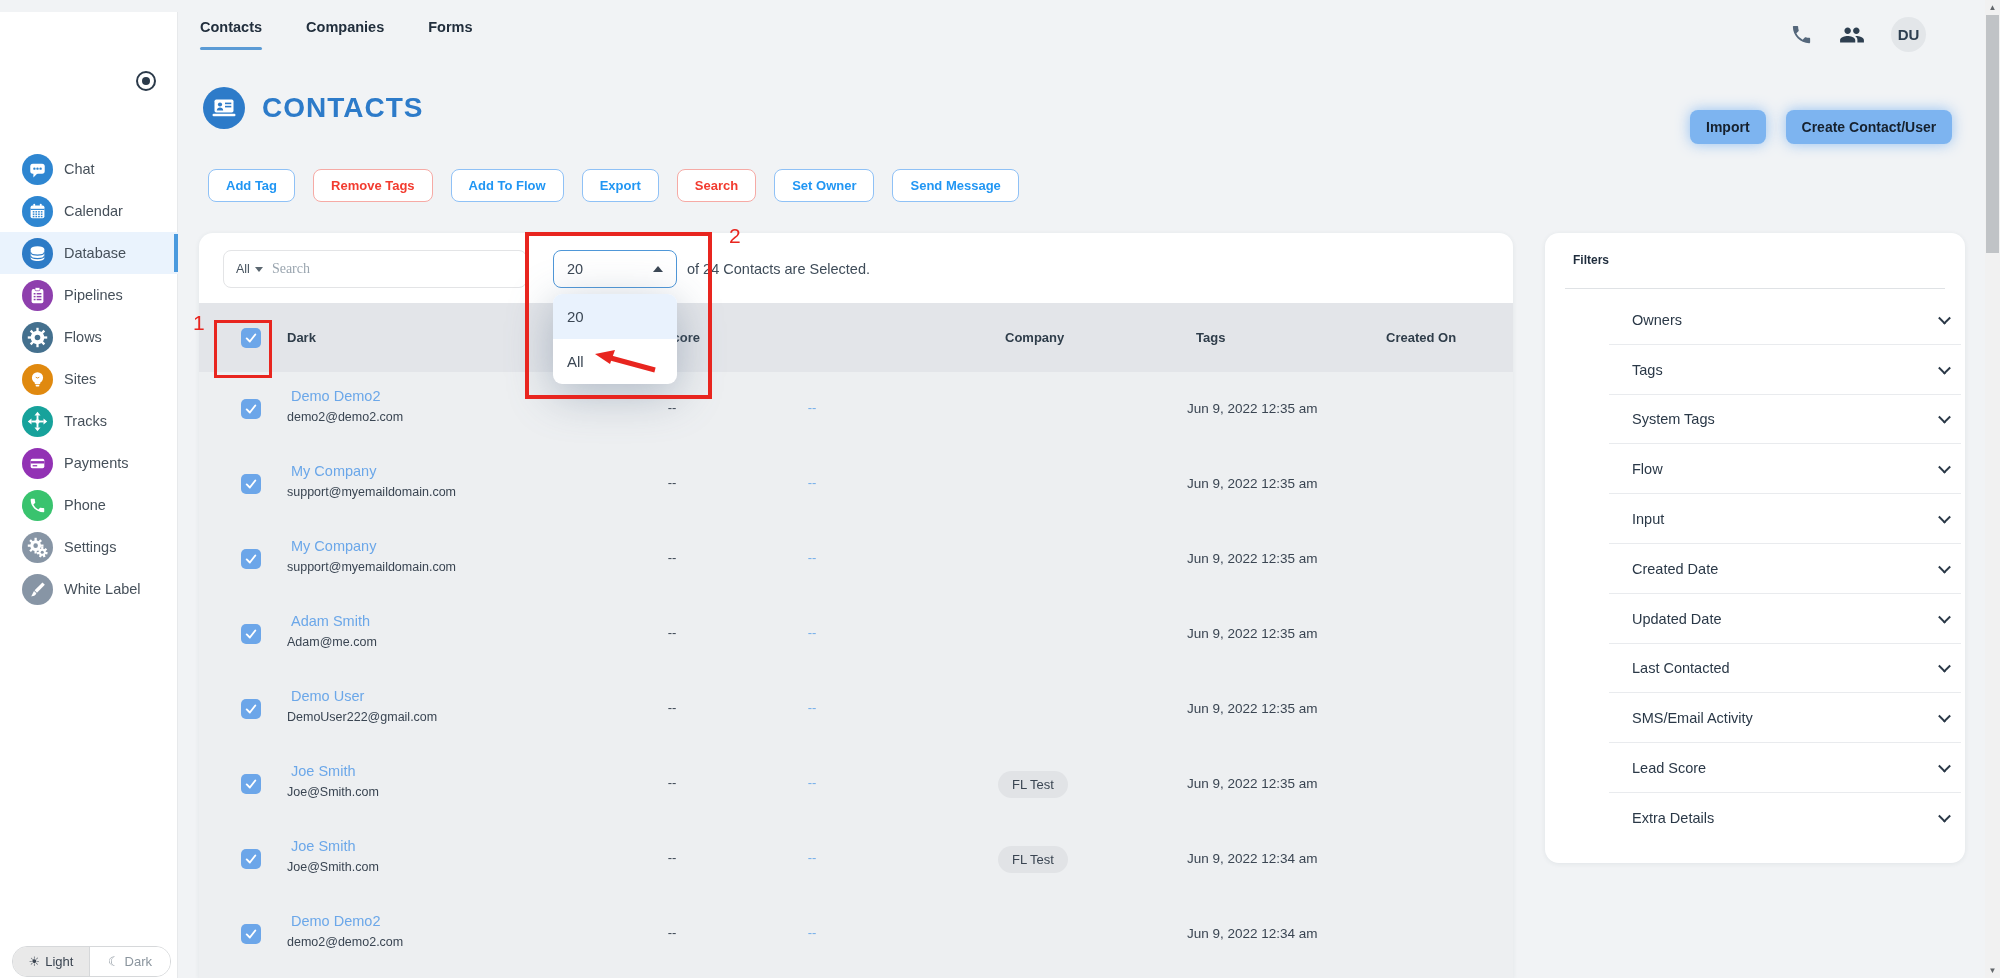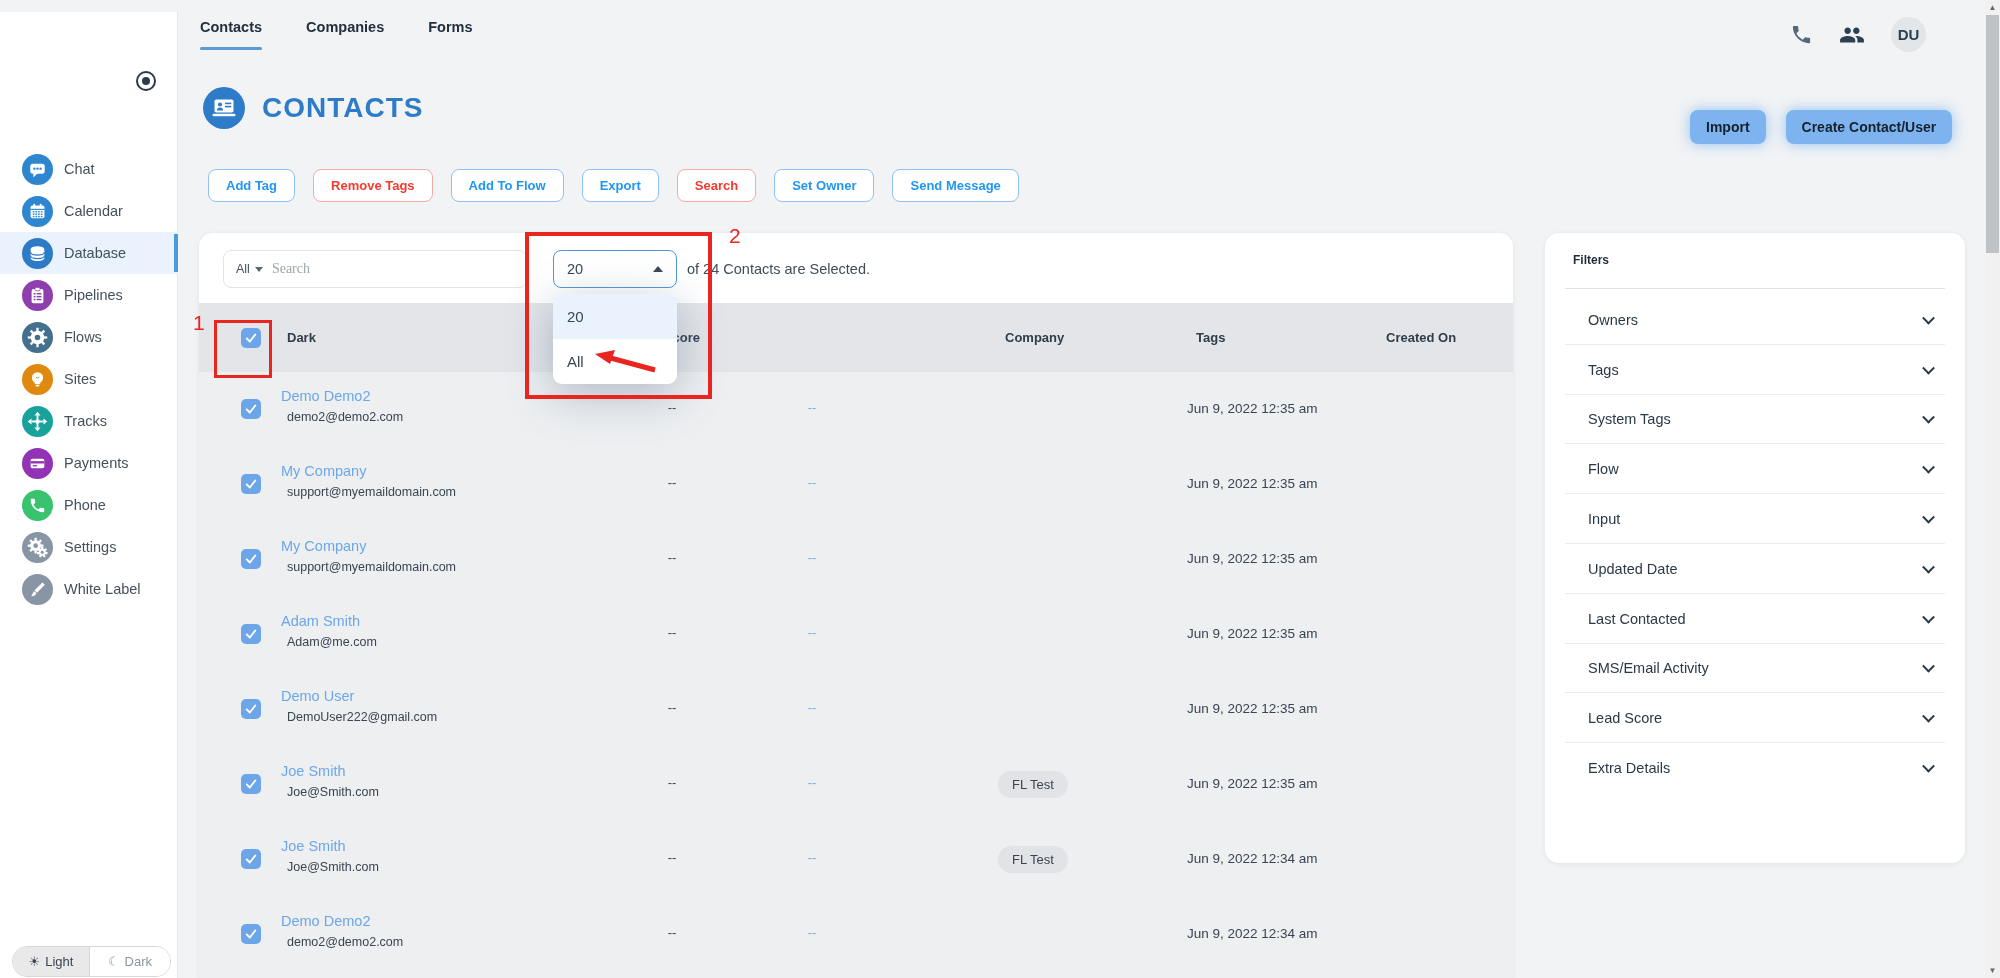--- a/index.html
+++ b/index.html
@@ -55,32 +55,32 @@
   .dropdown-menu { position:absolute; left:354px; top:61px; width:124px; height:90px; background:#fff; border-radius:9px; box-shadow:0 10px 45px rgba(100,120,145,.45); z-index:6; overflow:hidden; }
   .dd-opt { height:45px; display:flex; align-items:center; padding-left:14px; font-size:15px; color:#3b4754; cursor:pointer; }
   .dd-opt.hl { background:#e9f2fd; }
   .thead { position:absolute; left:0; top:70px; width:100%; height:69px; background:#e3e5e9; }
   .thead .col { position:absolute; top:0; height:69px; display:flex; align-items:center; font-size:13px; font-weight:bold; color:#2f3d4a; }
   .cb { width:20px; height:20px; background:#6ca6e9; border-radius:5px; display:flex; align-items:center; justify-content:center; cursor:pointer; }
   .thead .cb { position:absolute; left:42px; top:25px; }
   .rows { position:absolute; left:0; top:139px; width:100%; height:606px; background:#edeff1; overflow:hidden; }
   .row { position:relative; height:75px; }
   .row .cb { position:absolute; left:42px; top:27px; }
-  .nm { position:absolute; left:82px; top:16px; font-size:14.5px; color:#6ba7e9; text-decoration:none; cursor:pointer; }
+  .nm { position:absolute; left:92px; top:16px; font-size:14.5px; color:#6ba7e9; text-decoration:none; cursor:pointer; }
   .em { position:absolute; left:88px; top:38px; font-size:12.5px; color:#3a4552; }
   .ld { position:absolute; left:453px; top:28px; width:40px; text-align:center; font-size:13px; color:#3a4552; }
   .co { position:absolute; left:593px; top:28px; width:40px; text-align:center; font-size:13px; color:#74aeea; cursor:pointer; }
   .tg { position:absolute; left:799px; top:24px; height:27px; background:#e1e3e6; border-radius:14px; padding:0 14px; display:flex; align-items:center; font-size:13px; color:#3a4552; }
   .dt { position:absolute; left:988px; top:29px; font-size:13.5px; color:#3a4552; }
 
   
   .filters-card { position:absolute; left:1545px; top:233px; width:420px; height:630px; background:#fff; border-radius:14px; box-shadow:0 1px 5px rgba(40,60,80,.08); }
   .filters-title { position:absolute; left:28px; top:20px; font-size:12px; font-weight:bold; color:#1f2d3d; }
   .filters-div { position:absolute; left:20px; right:20px; top:55px; border-top:1px solid #dfe2e5; }
-  .filter-items { position:absolute; left:0; top:62px; width:100%; }
+  .filter-items { position:absolute; left:16px; top:62px; width:100%;padding-left:28px; }
   .filter-item { position:relative; height:49.8px; display:flex; align-items:center; padding-left:43px; cursor:pointer; }
   .filter-item::after { content:""; position:absolute; left:20px; right:20px; bottom:0; border-bottom:1px solid #e9ebee; }
   .filter-item:last-child::after { border-bottom:none; }
   .filter-label { font-size:14.5px; color:#2a3847; }
   .chev { position:absolute; right:32px; top:50%; width:9px; height:9px; border-right:2px solid #2a3847; border-bottom:2px solid #2a3847; transform:translateY(-70%) rotate(45deg); }
 
   
   .ann-box { position:absolute; border:4px solid #e8251f; z-index:9; pointer-events:none; }
   #ann-box-1 { left:214px; top:320px; width:58px; height:58px; border-width:3px; }
   #ann-box-2 { left:525px; top:232px; width:187px; height:167px; }
@@ -466,20 +466,24 @@
   </div>
       <div class="filter-item">
     <span class="filter-label">Flow</span>
     <span class="chev"></span>
   </div>
       <div class="filter-item">
     <span class="filter-label">Input</span>
     <span class="chev"></span>
   </div>
       <div class="filter-item">
+    <span class="filter-label">Created Date</span>
+    <span class="chev"></span>
+  </div>
+      <div class="filter-item">
     <span class="filter-label">Updated Date</span>
     <span class="chev"></span>
   </div>
       <div class="filter-item">
     <span class="filter-label">Last Contacted</span>
     <span class="chev"></span>
   </div>
       <div class="filter-item">
     <span class="filter-label">SMS/Email Activity</span>
     <span class="chev"></span>

